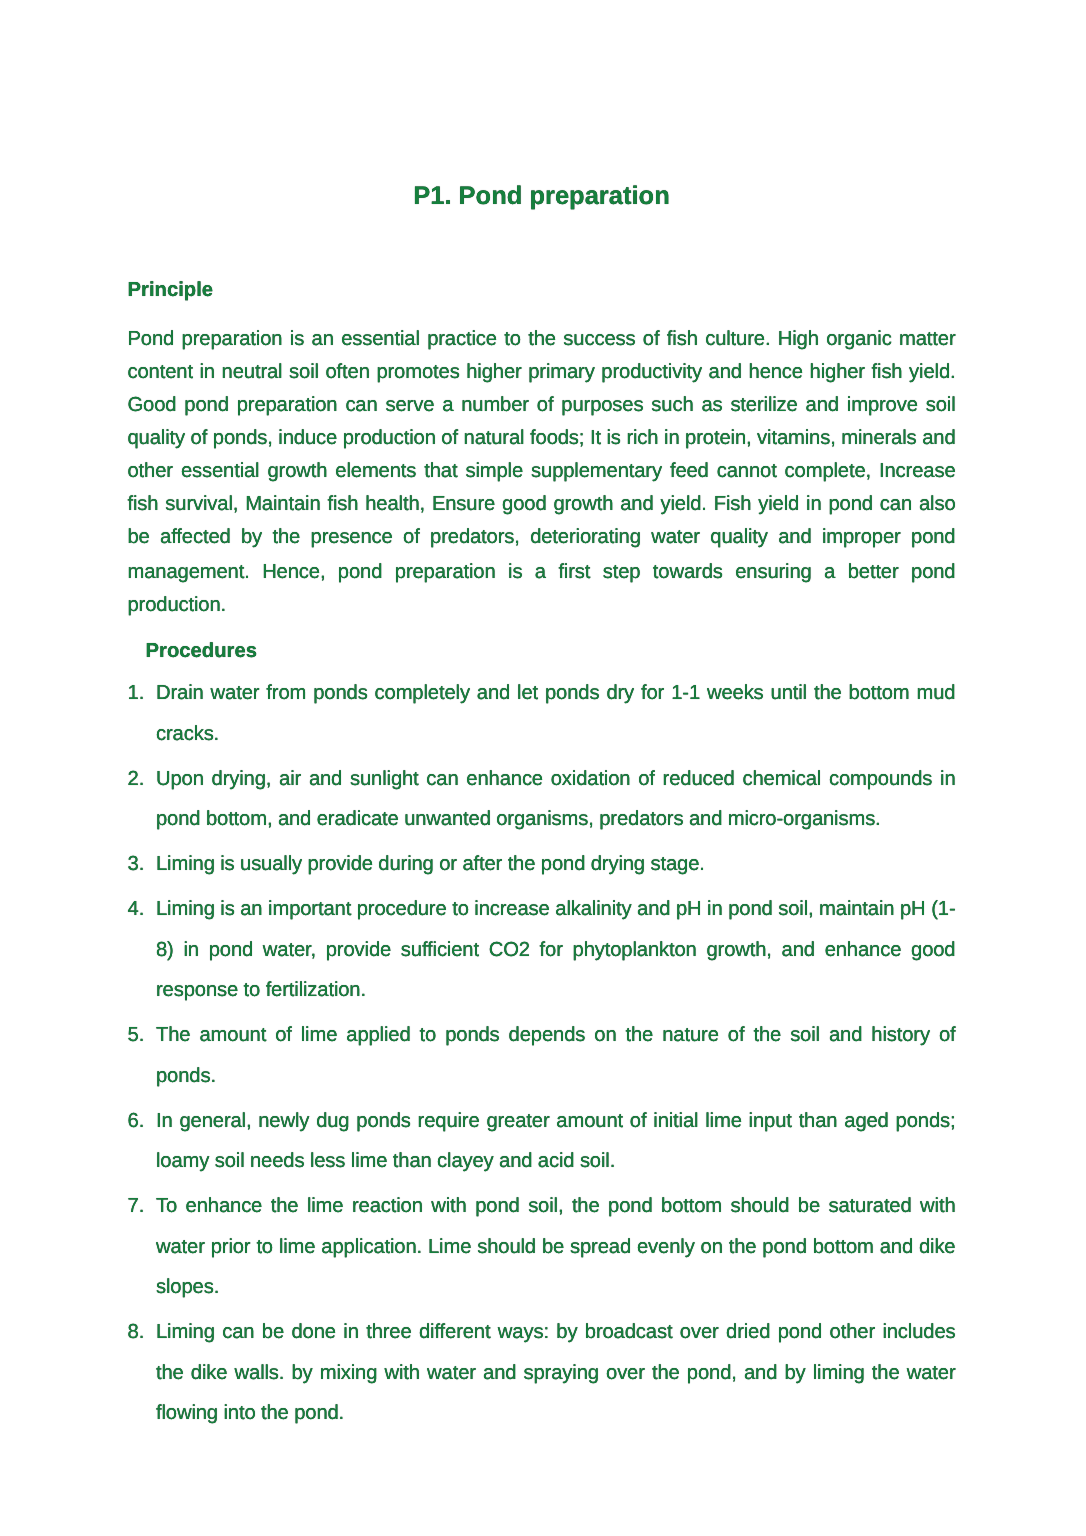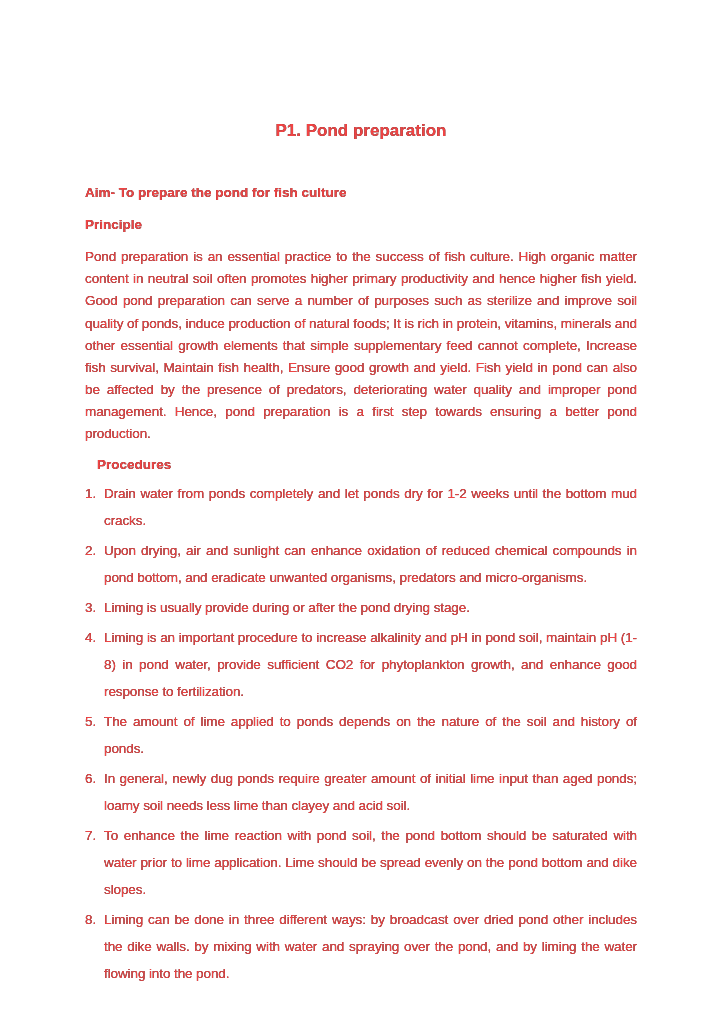--- a/index.html
+++ b/index.html
@@ -9,21 +9,21 @@
   }
   .page {
     position: relative;
     width: 724px;
     height: 1024px;
     box-sizing: border-box;
     background: #ffffff;
     padding: 120px 87px 0 85px;
     font-family: "Liberation Sans", sans-serif;
     font-size: 13.5px;
-    color: #ef4444;
+    color: #15803d;
     overflow: hidden;
     
     text-shadow: 0 0 0.45px #161616;
   }
   .title {
     font-size: 17px;
     font-weight: bold;
     text-align: center;
     margin: 0 0 41px 0;
     line-height: 1.3;
@@ -70,32 +70,31 @@
     letter-spacing: -0.1px;
   }
 </style>
 </head>
 <body>
 
 <div class="page">
 
   <h1 class="title">P1. Pond preparation</h1>
 
-  <p class="bold-line">Aim- To prepare the pond for fish culture</p>
 
   <p class="section-heading">Principle</p>
 
   <p class="body-par">Pond preparation is an essential practice to the success of fish culture. High organic matter content in neutral soil often promotes higher primary productivity and hence higher fish yield. Good pond preparation can serve a number of purposes such as sterilize and improve soil quality of ponds, induce production of natural foods; It is rich in protein, vitamins, minerals and other essential growth elements that simple supplementary feed cannot complete, Increase fish survival, Maintain fish health, Ensure good growth and yield. Fish yield in pond can also be affected by the presence of predators, deteriorating water quality and improper pond management. Hence, pond preparation is a first step towards ensuring a better pond production.</p>
 
   <p class="procedures-heading">Procedures</p>
 
   <ol class="proc-list">
     <li class="proc-item">
       <span class="num">1.</span>
-      <span class="txt">Drain water from ponds completely and let ponds dry for 1-2 weeks until the bottom mud cracks.</span>
+      <span class="txt">Drain water from ponds completely and let ponds dry for 1-1 weeks until the bottom mud cracks.</span>
     </li>
     <li class="proc-item">
       <span class="num">2.</span>
       <span class="txt">Upon drying, air and sunlight can enhance oxidation of reduced chemical compounds in pond bottom, and eradicate unwanted organisms, predators and micro-organisms.</span>
     </li>
     <li class="proc-item">
       <span class="num">3.</span>
       <span class="txt">Liming is usually provide during or after the pond drying stage.</span>
     </li>
     <li class="proc-item">

